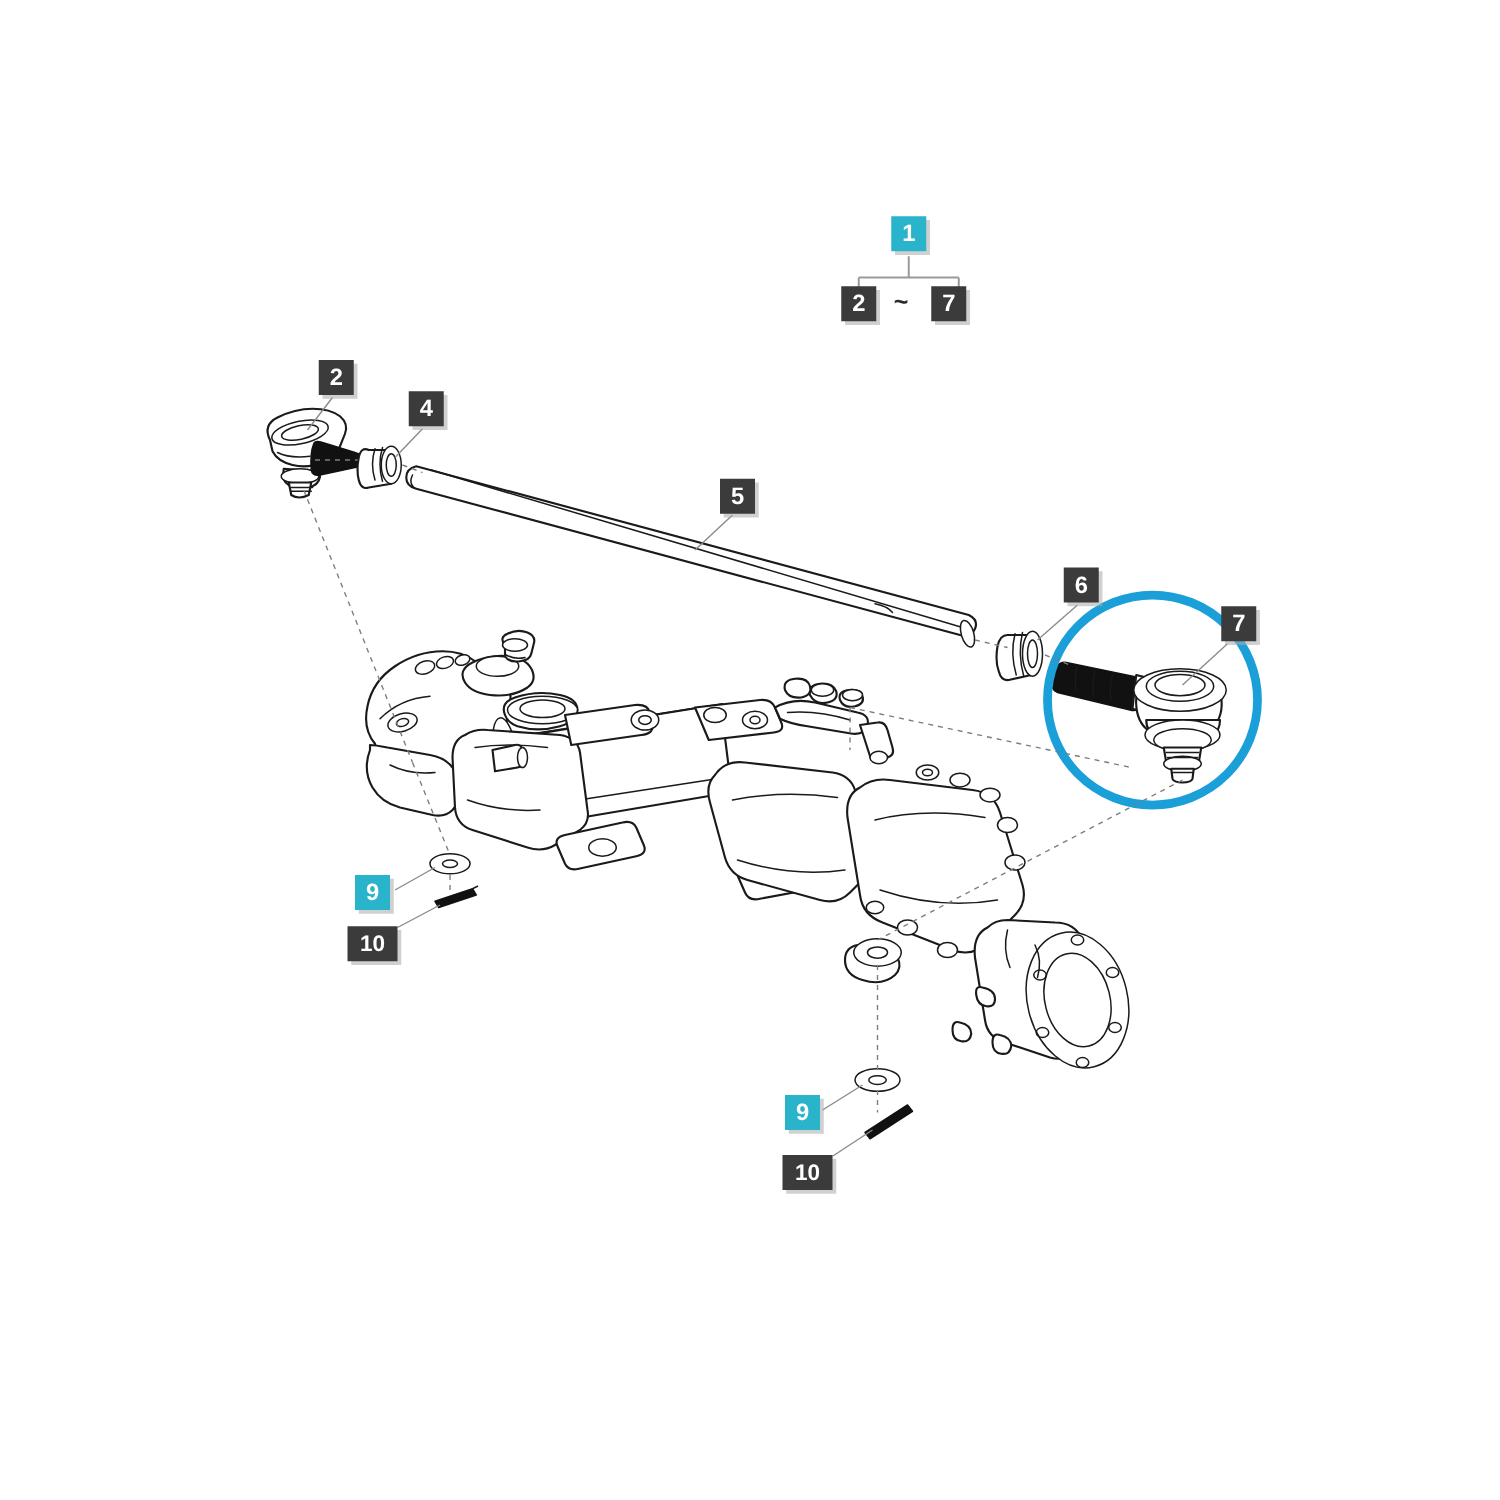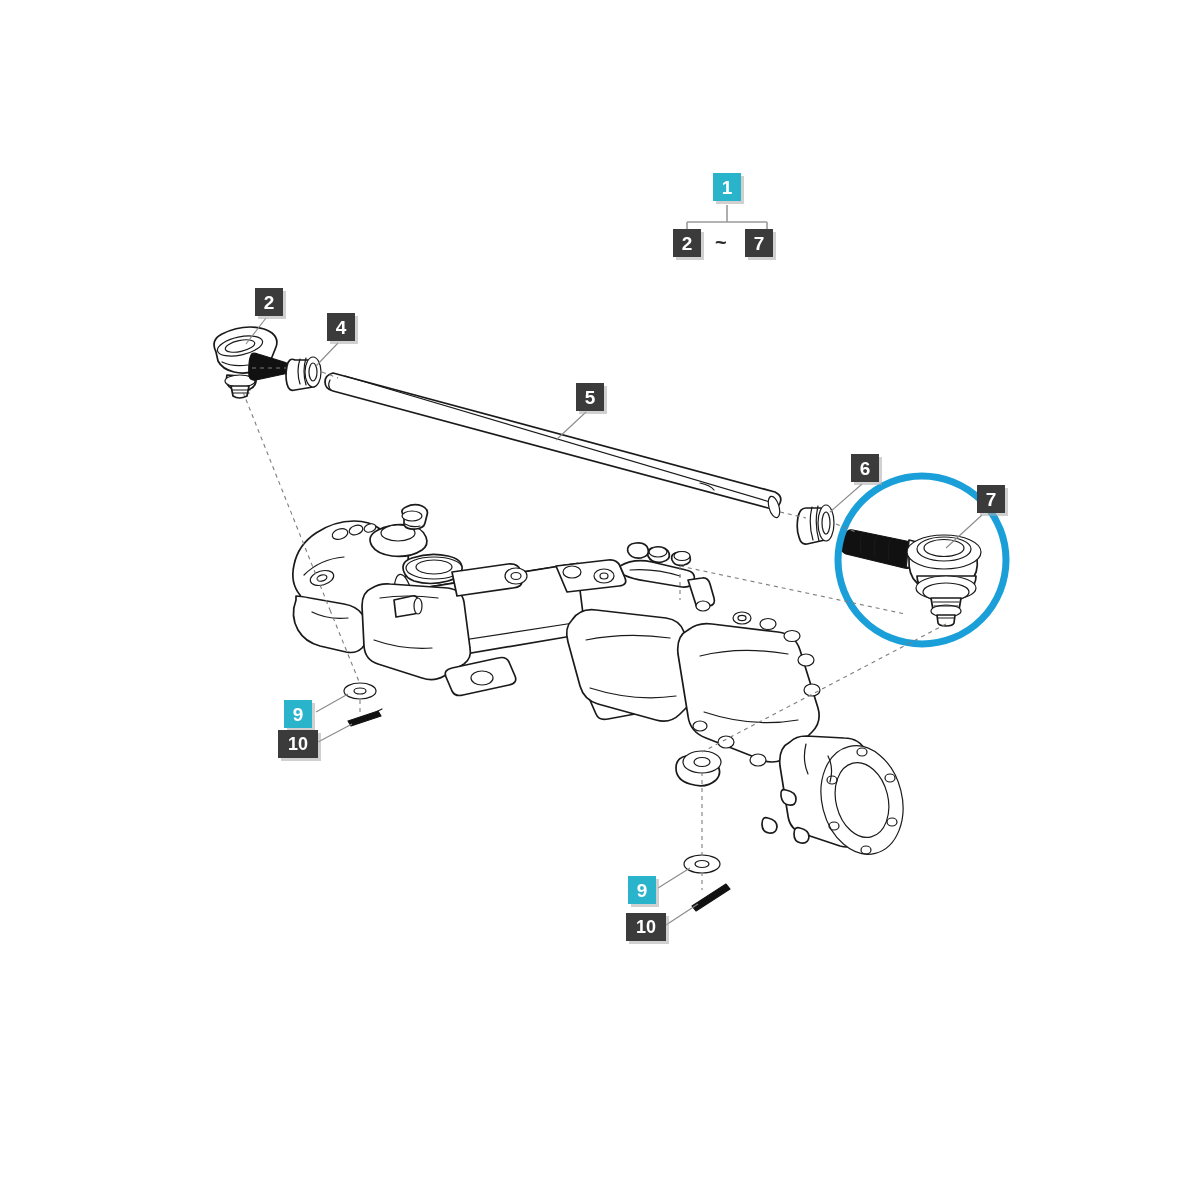--- a/index.html
+++ b/index.html
@@ -6,21 +6,21 @@
   body{width:1200px;height:1200px;font-family:"Liberation Sans",sans-serif;overflow:hidden;}
   #stage{position:relative;width:1200px;height:1200px;background:#fff;}
   #art{position:absolute;left:0;top:0;width:1200px;height:1200px;}
   .callout{position:absolute;display:flex;align-items:center;justify-content:center;
            font-family:"Liberation Sans",sans-serif;font-weight:bold;font-size:19px;
            color:#ffffff;line-height:1;letter-spacing:0px;
            box-shadow:3px 3px 0 rgba(170,170,170,0.55);}
   .callout.dark{background:#3b3b3b;}
   .callout.cyan{background:#2ab4cc;}
   .callout.w1{width:28px;height:28px;}
-  .callout.w2{width:40px;height:28px;font-size:18px;}
+  .callout.w2{width:40px;height:28px;font-size:18px;margin-top:11px;}
   .tilde{position:absolute;font-family:"Liberation Sans",sans-serif;font-size:20px;
          color:#2b2b2b;font-weight:bold;}
 </style>
 </head>
 <body>
 
 <div id="stage">
 
   <svg id="art" viewBox="0 0 1200 1200" xmlns="http://www.w3.org/2000/svg">
     <defs>

